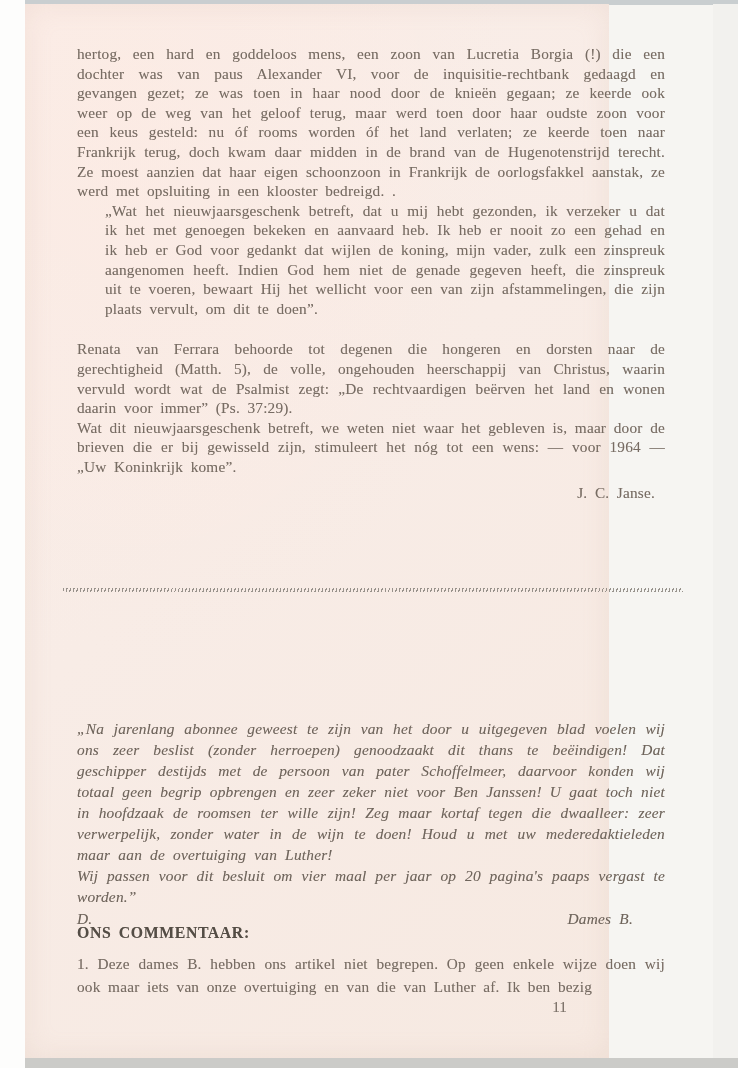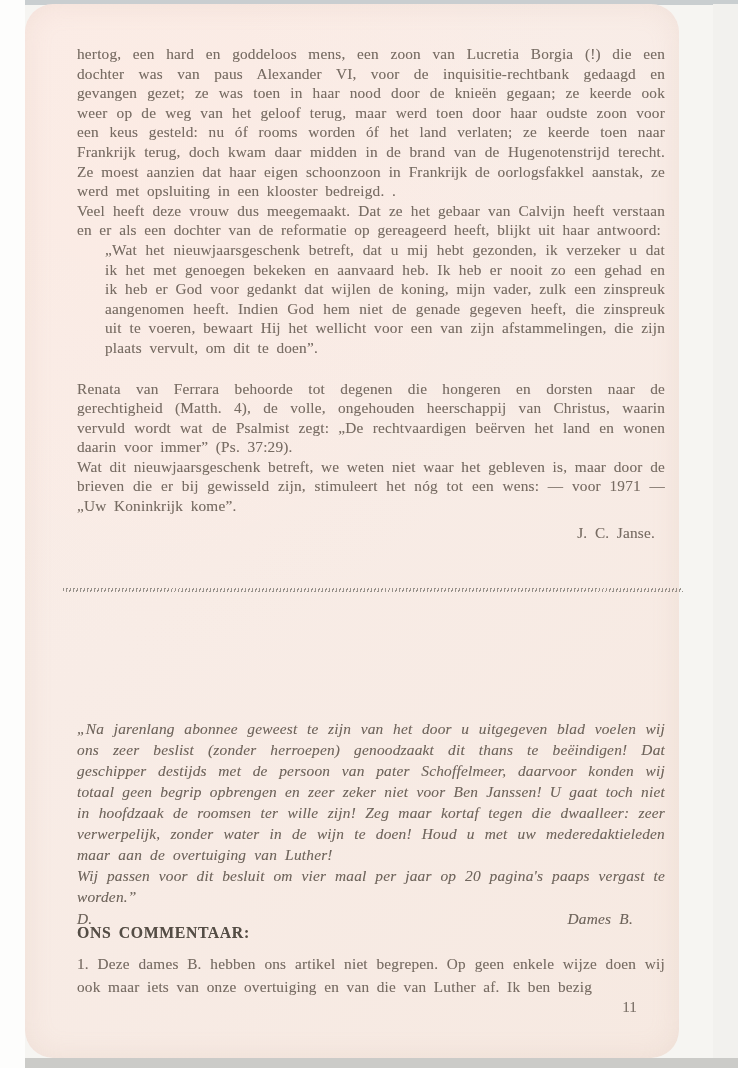--- a/index.html
+++ b/index.html
@@ -9,26 +9,25 @@
     font-family:"Liberation Serif", serif;
   }
   
   .strip-top{position:absolute;left:25px;right:0;top:0;height:5px;background:#c9ced0;}
   .strip-bottom{position:absolute;left:25px;right:0;bottom:0;height:10px;background:#cbcbc8;}
   .strip-left{position:absolute;left:0;top:0;width:25px;height:100%;background:#fdfdfc;}
   .strip-right{position:absolute;right:0;top:4px;width:25px;bottom:10px;background:#f2f1ee;}
 
   
   .page{
-    position:absolute;left:25px;top:4px;width:654px;height:1054px;
+    position:absolute;left:25px;top:4px;width:584px;height:1054px;
     background:
       radial-gradient(120% 90% at 18% 12%, rgba(255,230,220,0.35) 0%, rgba(255,255,255,0) 55%),
       linear-gradient(140deg,#faeee9 0%,#f8ece6 45%,#f6e9e1 100%);
     box-shadow:inset 0 0 28px rgba(196,160,140,0.16);
-    border-radius:28px;
   }
 
   .body-text{
     position:absolute;top:40px;left:52px;width:588px;
     color:#776c63;font-size:15.3px;line-height:19.6px;
     text-align:justify;word-spacing:3.5px;letter-spacing:0.2px;
     text-shadow:0 0 0.5px rgba(120,108,99,0.35);
   }
   .body-text p{margin:0;}
   .body-text .quote{padding-left:28px;}
@@ -91,24 +90,23 @@
 
 <div class="strip-top"></div>
 <div class="strip-left"></div>
 <div class="strip-right"></div>
 <div class="strip-bottom"></div>
 
 <div class="page">
 
   <div class="body-text">
     <p>hertog, een hard en goddeloos mens, een zoon van Lucretia Borgia (!) die een dochter was van paus Alexander VI, voor de inquisitie-rechtbank gedaagd en gevangen gezet; ze was toen in haar nood door de knieën gegaan; ze keerde ook weer op de weg van het geloof terug, maar werd toen door haar oudste zoon voor een keus gesteld: nu óf rooms worden óf het land verlaten; ze keerde toen naar Frankrijk terug, doch kwam daar midden in de brand van de Hugenotenstrijd terecht. Ze moest aanzien dat haar eigen schoonzoon in Frankrijk de oorlogsfakkel aanstak, ze werd met opsluiting in een klooster bedreigd. .</p>
-    <p>Veel heeft deze vrouw dus meegemaakt. Dat ze het gebaar van Calvijn heeft verstaan en er als een dochter van de reformatie op gereageerd heeft, blijkt uit haar antwoord:</p>
     <p class="quote">„Wat het nieuwjaarsgeschenk betreft, dat u mij hebt gezonden, ik verzeker u dat ik het met genoegen bekeken en aanvaard heb. Ik heb er nooit zo een gehad en ik heb er God voor gedankt dat wijlen de koning, mijn vader, zulk een zinspreuk aangenomen heeft. Indien God hem niet de genade gegeven heeft, die zinspreuk uit te voeren, bewaart Hij het wellicht voor een van zijn afstammelingen, die zijn plaats vervult, om dit te doen”.</p>
-    <p class="gap-before">Renata van Ferrara behoorde tot degenen die hongeren en dorsten naar de gerechtigheid (Matth. 4), de volle, ongehouden heerschappij van Christus, waarin vervuld wordt wat de Psalmist zegt: „De rechtvaardigen beërven het land en wonen daarin voor immer” (Ps. 37:29).</p>
-    <p>Wat dit nieuwjaarsgeschenk betreft, we weten niet waar het gebleven is, maar door de brieven die er bij gewisseld zijn, stimuleert het nóg tot een wens: — voor 1971 — „Uw Koninkrijk kome”.</p>
+    <p class="gap-before">Renata van Ferrara behoorde tot degenen die hongeren en dorsten naar de gerechtigheid (Matth. 5), de volle, ongehouden heerschappij van Christus, waarin vervuld wordt wat de Psalmist zegt: „De rechtvaardigen beërven het land en wonen daarin voor immer” (Ps. 37:29).</p>
+    <p>Wat dit nieuwjaarsgeschenk betreft, we weten niet waar het gebleven is, maar door de brieven die er bij gewisseld zijn, stimuleert het nóg tot een wens: — voor 1964 — „Uw Koninkrijk kome”.</p>
     <div class="signature">J. C. Janse.</div>
   </div>
 
   <div class="divider"></div>
 
 
   <div class="letter">
     <p>„Na jarenlang abonnee geweest te zijn van het door u uitgegeven blad voelen wij ons zeer beslist (zonder herroepen) genoodzaakt dit thans te beëindigen! Dat geschipper destijds met de persoon van pater Schoffelmeer, daarvoor konden wij totaal geen begrip opbrengen en zeer zeker niet voor Ben Janssen! U gaat toch niet in hoofdzaak de roomsen ter wille zijn! Zeg maar kortaf tegen die dwaalleer: zeer verwerpelijk, zonder water in de wijn te doen! Houd u met uw mederedaktieleden maar aan de overtuiging van Luther!</p>
     <p>Wij passen voor dit besluit om vier maal per jaar op 20 pagina's paaps vergast te worden.”</p>
     <div class="sender-row">

